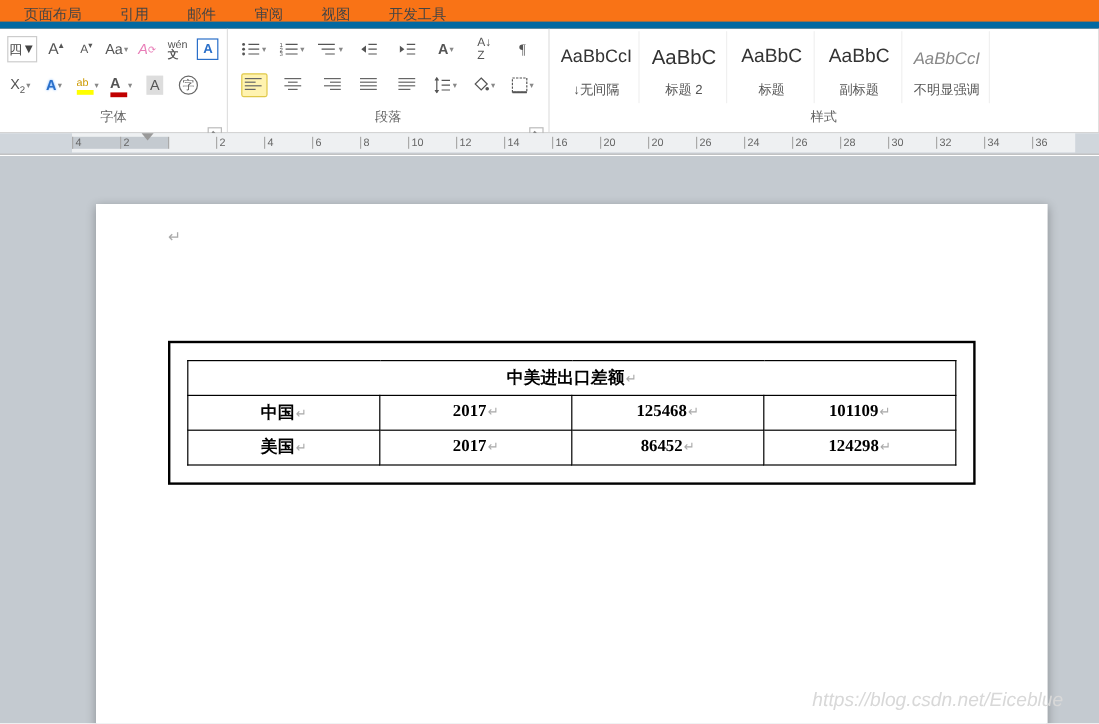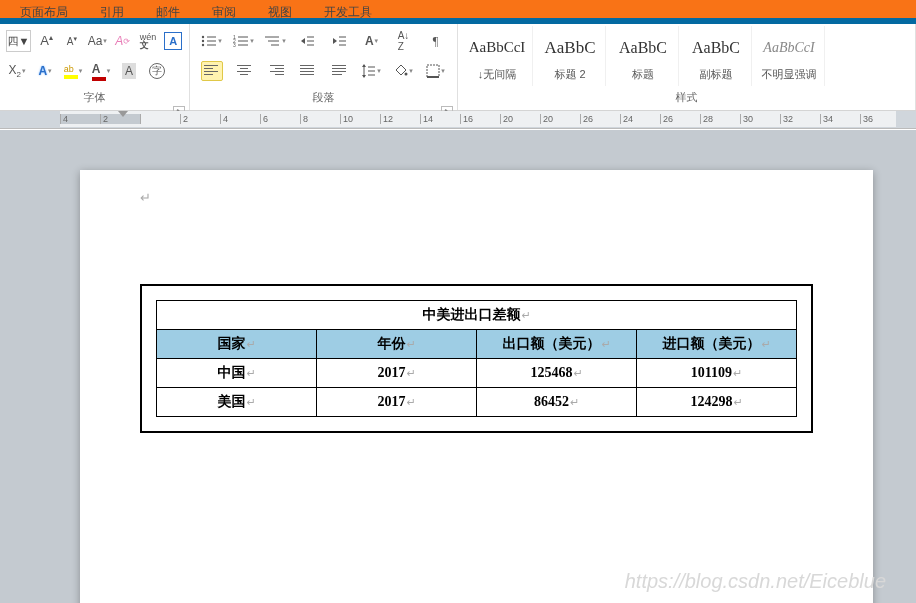--- a/index.html
+++ b/index.html
@@ -32,21 +32,21 @@
 .para-group { width: 268px; }
 .para-body { flex-direction: column; gap: 4px; padding: 4px 8px; }
 .para-row { display: flex; gap: 10px; align-items: center; height: 26px; }
 .align-icon { width: 16px; height: 12px; display: flex; flex-direction: column; gap: 2px; }
 .align-icon span { height: 1px; background: #666; }
 
 
 .styles-group { flex: 1; }
 .styles-body { gap: 2px; padding: 2px 4px; align-items: flex-start; }
 .style-item { width: 71px; height: 60px; display: flex; flex-direction: column; align-items: center; justify-content: center; border-right: 1px solid #f0f0f0; }
-.style-preview { font-family: Liberation Serif, serif; color: #333; height: 34px; display: flex; align-items: center; }
+.style-preview { font-family: Liberation Sans, sans-serif; color: #333; height: 34px; display: flex; align-items: center; }
 .sp1 { font-size: 15px; }
 .sp2 { font-size: 20px; font-weight: bold; }
 .sp3 { font-size: 17px; }
 .sp4 { font-size: 16px; }
 .sp5 { font-size: 16px; }
 .sp6 { font-size: 14px; font-style: italic; color: #888; }
 .style-name { font-size: 11px; color: #555; margin-top: 2px; }
 
 
 .ruler-area { background: #d0d6dc; height: 18px; position: relative; border-bottom: 1px solid #bbb; }
@@ -64,21 +64,21 @@
 .framed { border: 2px solid #000; padding: 8px 14px; margin-top: 78px; }
 .intro-text { font-family: "KaiTi", "STKaiti", serif; font-size: 15px; line-height: 1.7; text-align: justify; color: #000; font-weight: bold; }
 .intro-text .pmark { color: #aaa; font-weight: normal; }
 
 .data-table { width: 100%; border-collapse: collapse; margin-top: 6px; table-layout: fixed; }
 .data-table td, .data-table th { border: 1.5px solid #000; text-align: center; padding: 5px 4px; font-family: "KaiTi", "STKaiti", serif; font-size: 14px; font-weight: bold; color: #000; }
 .data-table .title-row td { font-size: 14px; }
 .data-table .header-row td { background: #9ecde4; }
 .cell-mark { color: #aaa; font-size: 11px; font-weight: normal; margin-left: 1px; }
 
-.watermark { position: absolute; right: 30px; bottom: 10px; color: #d8d8d8; font-size: 20px; font-style: italic; font-family: Arial; }
+.watermark { position: absolute; right: 30px; bottom: 10px; color: #d8d8d8; font-size: 16px; font-style: italic; font-family: Arial; }
 
 svg { display: block; }
 </style>
 </head>
 <body>
 
 <div class="menubar">
   <div class="menu-item">页面布局</div>
   <div class="menu-item">引用</div>
   <div class="menu-item">邮件</div>
@@ -339,26 +339,20 @@
 <div class="doc-area">
   <div class="page">
     <span class="para-mark">↵</span>
 
     <div class="framed">
       <table class="data-table">
         <tbody>
             <tr class="title-row">
               <td colspan="4"><span>中美进出口差额</span><span class="cell-mark">↵</span></td>
             </tr>
-        <tr class="header-row" id="thead">
-              <td>国家<span class="cell-mark">↵</span></td>
-              <td>年份<span class="cell-mark">↵</span></td>
-              <td>出口额（美元）<span class="cell-mark">↵</span></td>
-              <td>进口额（美元）<span class="cell-mark">↵</span></td>
-            </tr>
         </tbody>
           <tbody id="tbody">
             <tr>
               <td>中国<span class="cell-mark">↵</span></td>
               <td>2017<span class="cell-mark">↵</span></td>
               <td>125468<span class="cell-mark">↵</span></td>
               <td>101109<span class="cell-mark">↵</span></td>
             </tr>
             <tr>
               <td>美国<span class="cell-mark">↵</span></td>

